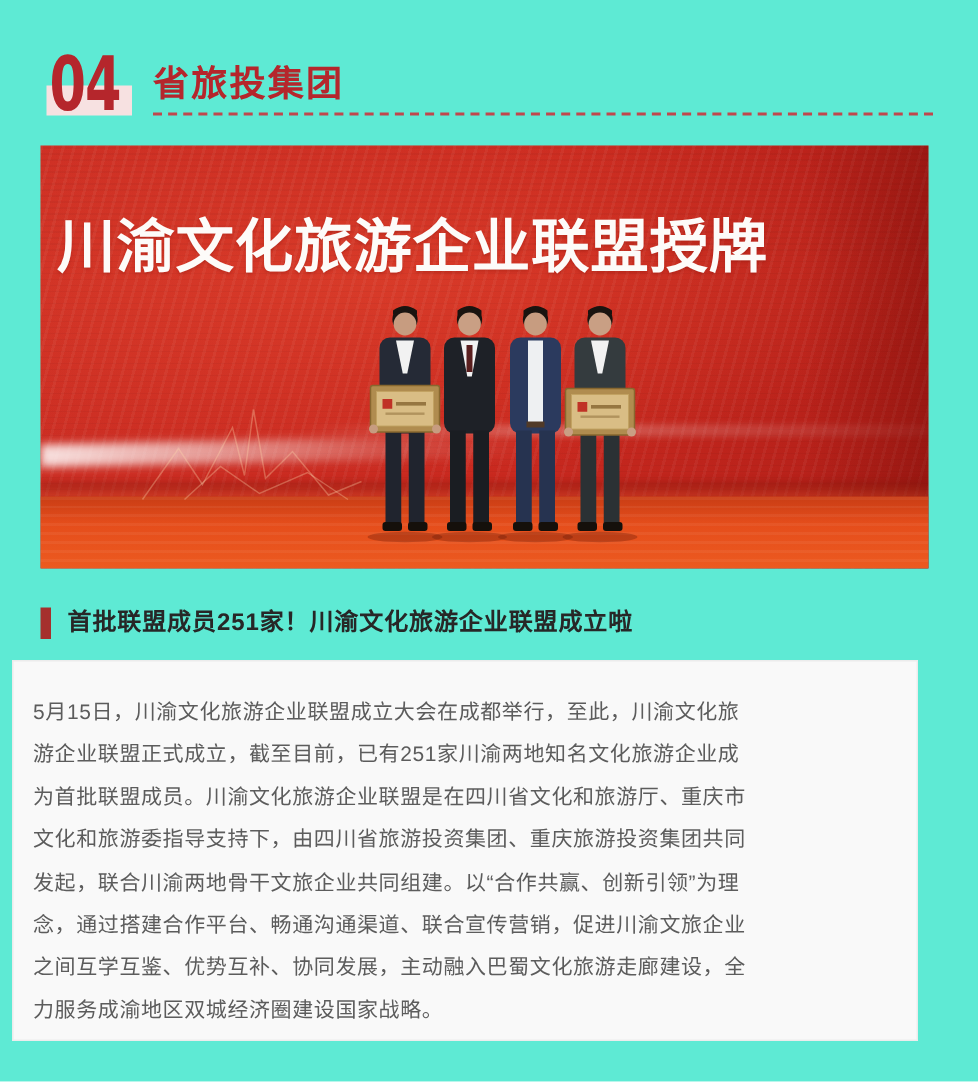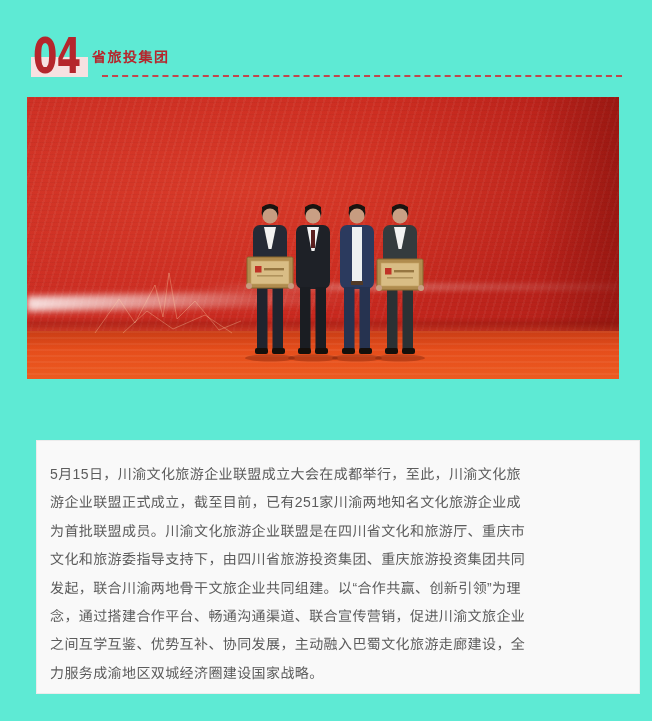--- a/index.html
+++ b/index.html
@@ -15,21 +15,21 @@
     position:absolute; left:31px; top:57px; width:57px; height:20px;
     background:var(--accent-pink,#f7e1e1);
   }
   .num {
     position:absolute; left:33px; top:31px; font-size:50px; font-weight:800;
     color:var(--accent-red,#b5262c); line-height:1; letter-spacing:-1px;
     transform:scaleX(.70); transform-origin:left bottom;
     font-family:"DejaVu Sans","Liberation Sans",sans-serif;
   }
   .sec-title {
-    position:absolute; left:92px; top:45px; font-size:14px; font-weight:700;
+    position:absolute; left:102px; top:45px; font-size:24px; font-weight:700;
     color:var(--accent-red,#b5262c); letter-spacing:1.5px; line-height:24px;
   }
   .dash {
     position:absolute; left:102px; top:75px; width:520px; height:0;
     border-top:2px dashed #c0474c;
   }
 
   
   .photo {
     position:absolute; left:27px; top:97px; width:592px; height:282px;
@@ -78,21 +78,21 @@
   
   .headline-row { position:absolute; left:27px; top:404px; display:flex; align-items:flex-start; }
   .hl-bar { width:7px; height:21px; background:#a5302d; margin:1px 11px 0 0; flex:none; }
   .hl-text {
     font-size:16px; font-weight:700; color:var(--headline-text,#272727);
     letter-spacing:.6px; line-height:23px; white-space:nowrap;
   }
 
   
   .body-card {
-    position:absolute; left:36px; top:440px; width:604px; height:254px;
+    position:absolute; left:8px; top:440px; width:604px; height:254px;
     background:#f9f9f9; border:1px solid #ececec;
   }
   .body-text {
     padding:19px 20px 0 13px; font-size:14px; line-height:28.4px;
     color:var(--body-text,#5c5c5c); letter-spacing:.4px; white-space:pre-line;
     text-align:left;
   }
 </style>
 </head>
 <body>
@@ -188,22 +188,27 @@
           <rect x="354" y="166" width="38" height="23" fill="#d9bd85" stroke="#c2a262" stroke-width=".6"></rect>
           <rect x="358" y="171" width="6.5" height="6.5" fill="#c03226"></rect>
           <rect x="367" y="173" width="20" height="2.4" fill="#8a6a35" opacity=".85"></rect>
           <rect x="360" y="180" width="26" height="1.6" fill="#8a6a35" opacity=".5"></rect>
           <circle cx="352" cy="191" r="3" fill="#c99f84"></circle>
           <circle cx="394" cy="191" r="3" fill="#c99f84"></circle>
         </g>
       </g>
     </svg>
 
+    <div class="banner-text">川渝文化旅游企业联盟授牌</div>
   </figure>
 
+  <div class="headline-row">
+    <span class="hl-bar"></span>
+    <h2 class="hl-text">首批联盟成员251家！川渝文化旅游企业联盟成立啦</h2>
+  </div>
 
   <section class="body-card">
     <p class="body-text">5月15日，川渝文化旅游企业联盟成立大会在成都举行，至此，川渝文化旅
 游企业联盟正式成立，截至目前，已有251家川渝两地知名文化旅游企业成
 为首批联盟成员。川渝文化旅游企业联盟是在四川省文化和旅游厅、重庆市
 文化和旅游委指导支持下，由四川省旅游投资集团、重庆旅游投资集团共同
 发起，联合川渝两地骨干文旅企业共同组建。以“合作共赢、创新引领”为理
 念，通过搭建合作平台、畅通沟通渠道、联合宣传营销，促进川渝文旅企业
 之间互学互鉴、优势互补、协同发展，主动融入巴蜀文化旅游走廊建设，全
 力服务成渝地区双城经济圈建设国家战略。</p>

